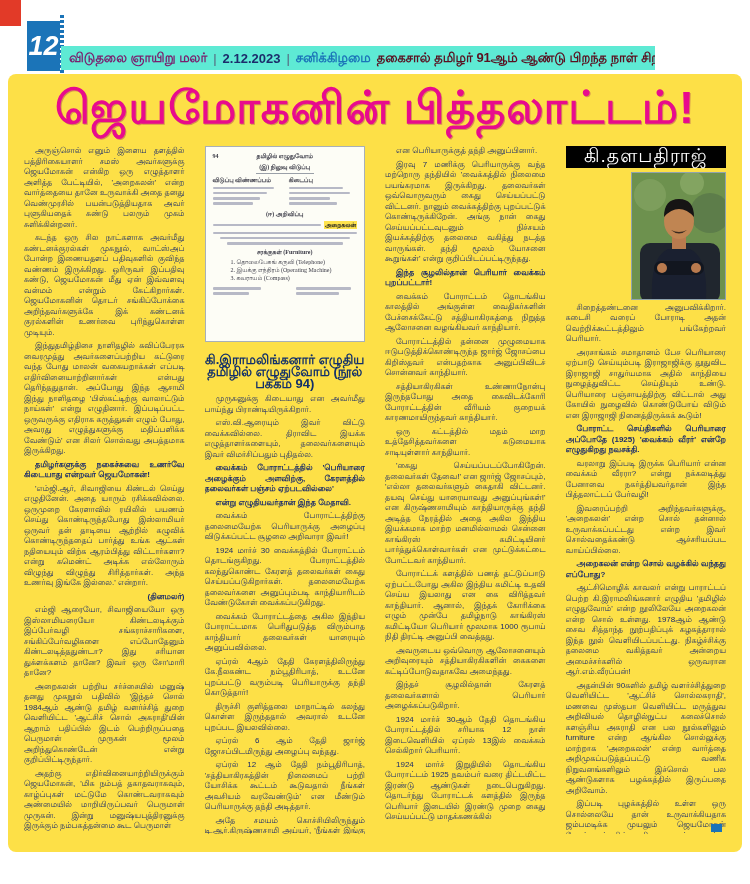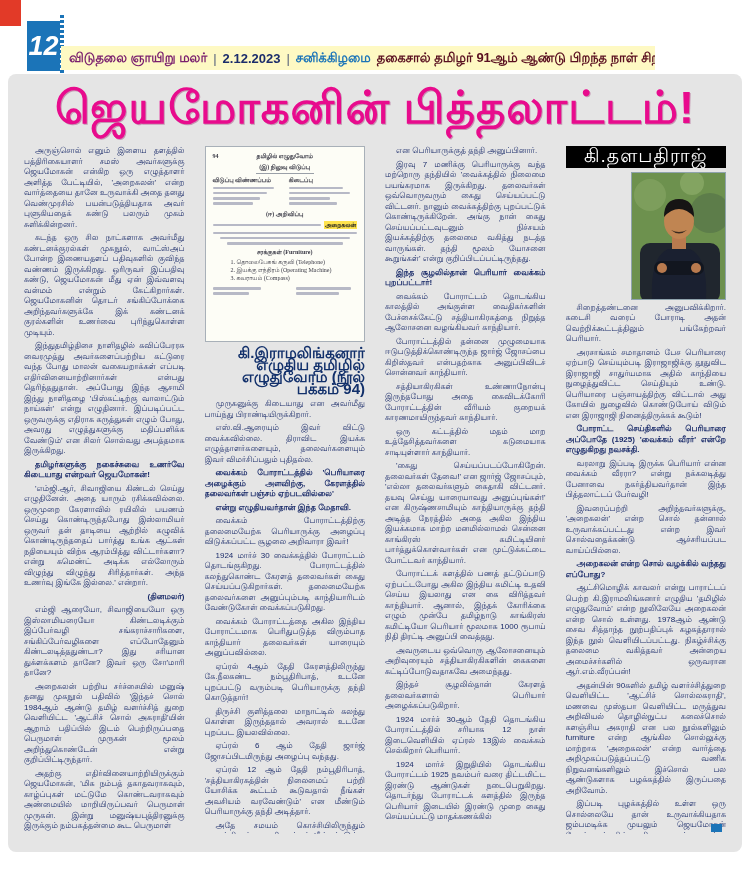--- a/index.html
+++ b/index.html
@@ -7,30 +7,30 @@
         font-family:"Liberation Sans","DejaVu Sans",sans-serif;}
   
   .corner{position:absolute;left:0;top:0;width:21px;height:26px;background:#e23a28;}
   
   .pagenum{position:absolute;left:27px;top:21px;width:33px;height:50px;background:#1b74b8;
            color:#fff;font-weight:bold;font-style:italic;font-size:27px;line-height:50px;
            text-align:center;}
   .perf{position:absolute;right:-4px;top:-8px;width:4px;height:66px;
         background:repeating-linear-gradient(to bottom,#ffffff 0 2px,#1b74b8 2px 5px);}
   
-  .masthead{position:absolute;left:61px;top:46px;width:594px;height:24px;background:#fef9c3;
+  .masthead{position:absolute;left:61px;top:46px;width:594px;height:24px;background:#5eead4;
             display:flex;align-items:center;gap:6px;padding:0 8px;box-sizing:border-box;
             font-size:13px;font-weight:bold;white-space:nowrap;overflow:hidden;}
   .masthead .pub{color:#7a1f6e;}
   .masthead .sep{color:#55607a;font-weight:normal;}
   .masthead .date{color:#1c2d6b;}
   .masthead .day{color:#1b74b8;}
   .masthead .note{color:#5a1020;}
   
-  .content{position:absolute;left:8px;top:74px;width:734px;height:778px;background:#e5e5e5;
+  .content{position:absolute;left:8px;top:74px;width:734px;height:778px;background:#fde047;
            border-radius:8px;box-sizing:border-box;padding:6px 16px 8px 16px;}
   .headline{margin:2px 0 6px 0;text-align:center;font-size:45px;font-weight:800;
             color:#e80b8d;letter-spacing:1px;text-shadow:1px 1px 0 rgba(140,10,85,.35);}
   .cols{display:flex;gap:20px;height:688px;overflow:hidden;}
   .col{flex:1;color:#1c2d6b;font-size:8px;line-height:10.5px;text-align:justify;
        overflow:hidden;position:relative;}
   .col p{margin:0 0 3px 0;text-indent:11px;}
   .col .s-b{font-weight:bold;}
   .col .s-r{text-align:right;font-weight:bold;text-indent:0;}
   
@@ -45,22 +45,22 @@
   .docform>div{flex:1;}
   .docform .fh{font-weight:bold;margin-bottom:2px;}
   .fl{height:2.6px;background:#b7b9c6;border-radius:1px;margin:2.6px 0;}
   .fl.w80{width:80%;} .fl.w60{width:60%;} .fl.w90{width:90%;} .fl.w70{width:70%;}
   .hlrow{display:flex;align-items:center;gap:3px;margin:2.6px 0;}
   .hlrow .fl{flex:1;margin:0;}
   .hl{background:#ffe34d;color:#222;font-weight:bold;padding:0 1px;}
   .doclist{text-align:left;margin:2px 0 0 18px;padding:0;list-style:none;}
   .docsig{display:flex;justify-content:space-between;margin-top:3px;}
   .docsig>div{width:42%;}
-  figcaption{font-weight:bold;color:#12306b;font-size:15px;line-height:12px;
-             margin:5px 0 4px 0;text-align:right;}
+  figcaption{font-weight:bold;color:#12306b;font-size:13px;line-height:12px;
+             margin:12px 0 4px 0;text-align:center;}
   
   .byline{background:#000;color:#fff;font-size:19px;font-weight:normal;text-align:center;
           padding:5px 0 6px 0;margin-bottom:4px;letter-spacing:1px;}
   .photo{float:right;width:95px;height:128px;margin:0 0 3px 4px;border:1px solid #8fa3ad;
          box-sizing:border-box;background:#6a8f4f;}
   .endmark{position:absolute;right:4px;bottom:2px;width:11px;height:8px;background:#1b74b8;}
 </style>
 </head>
 <body>
 

